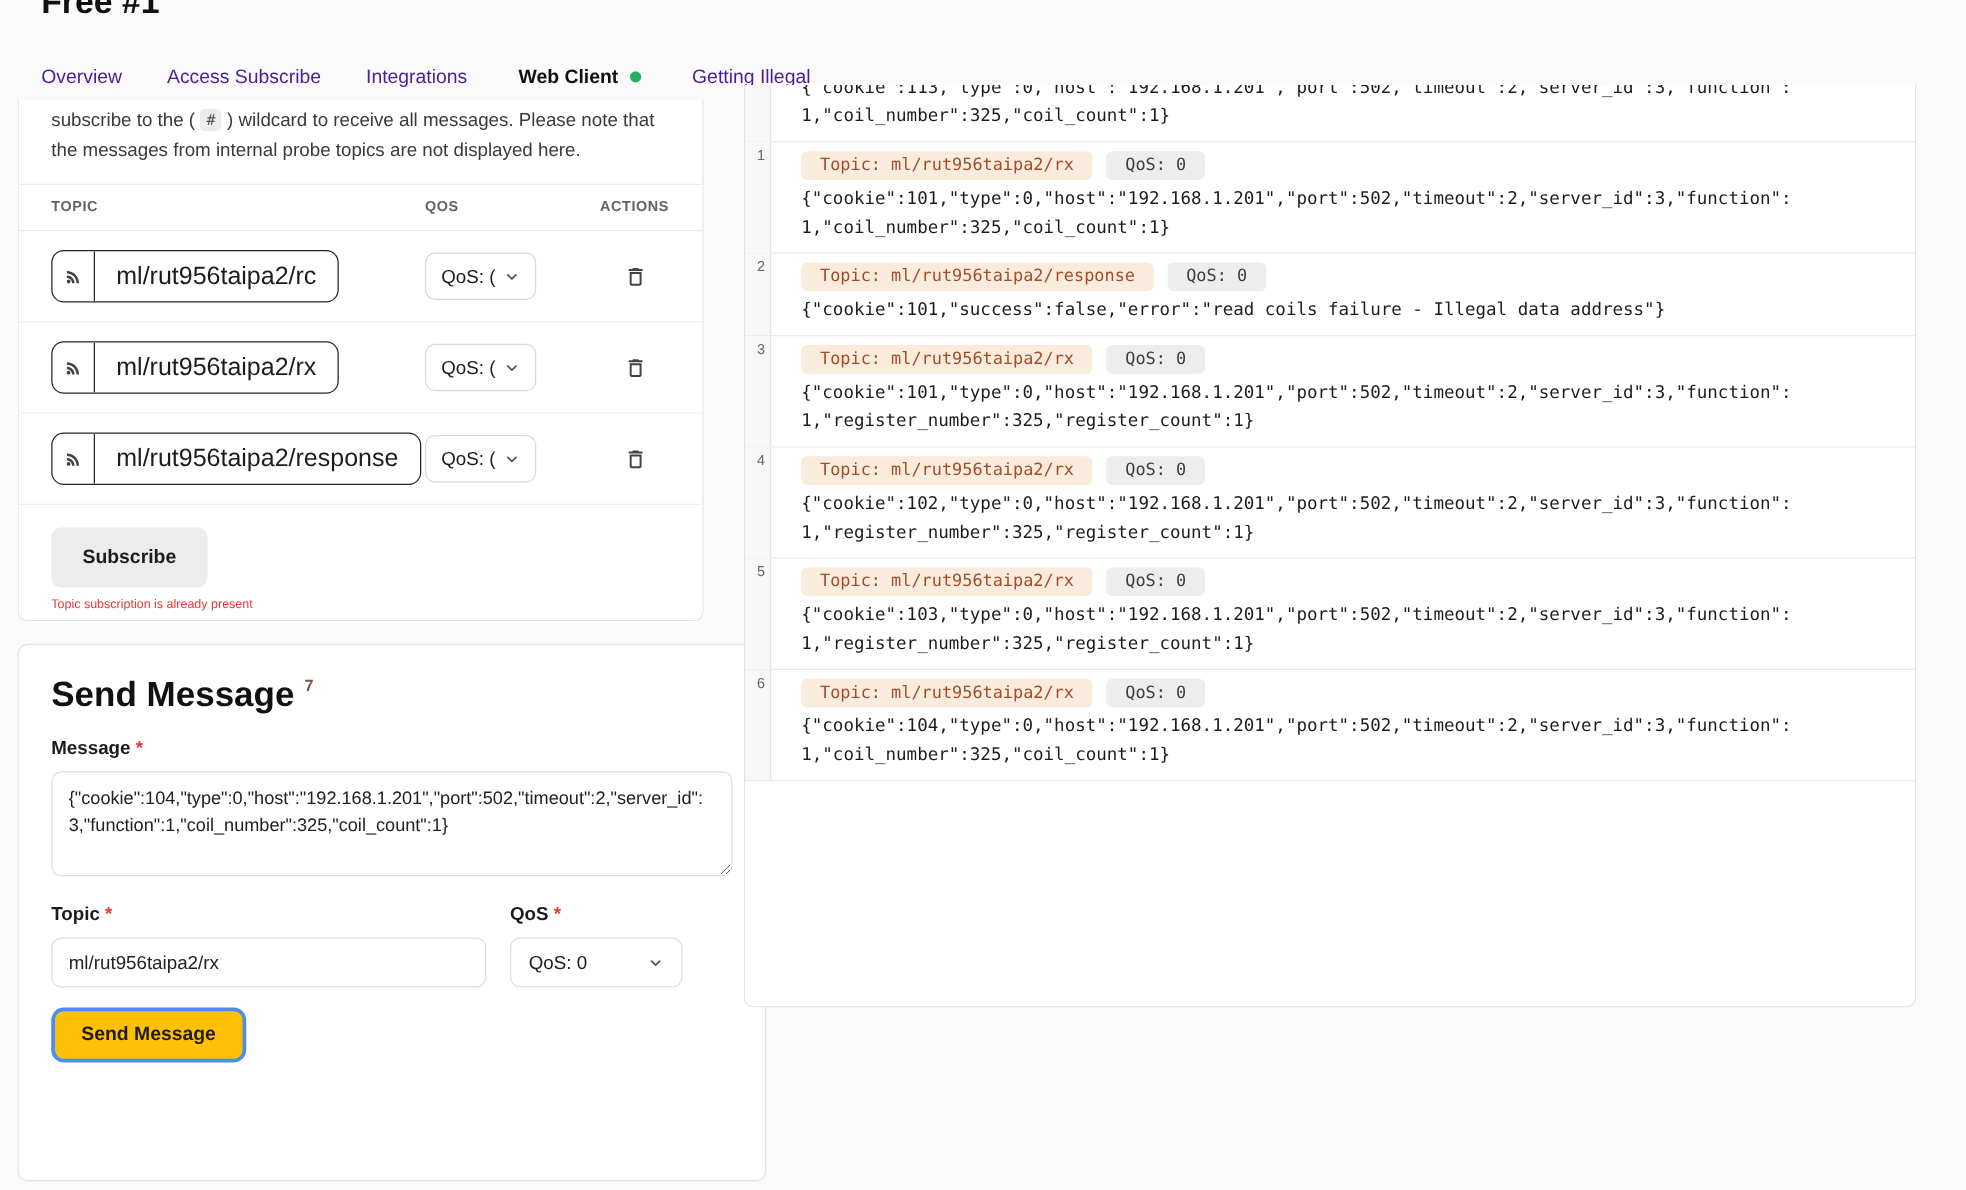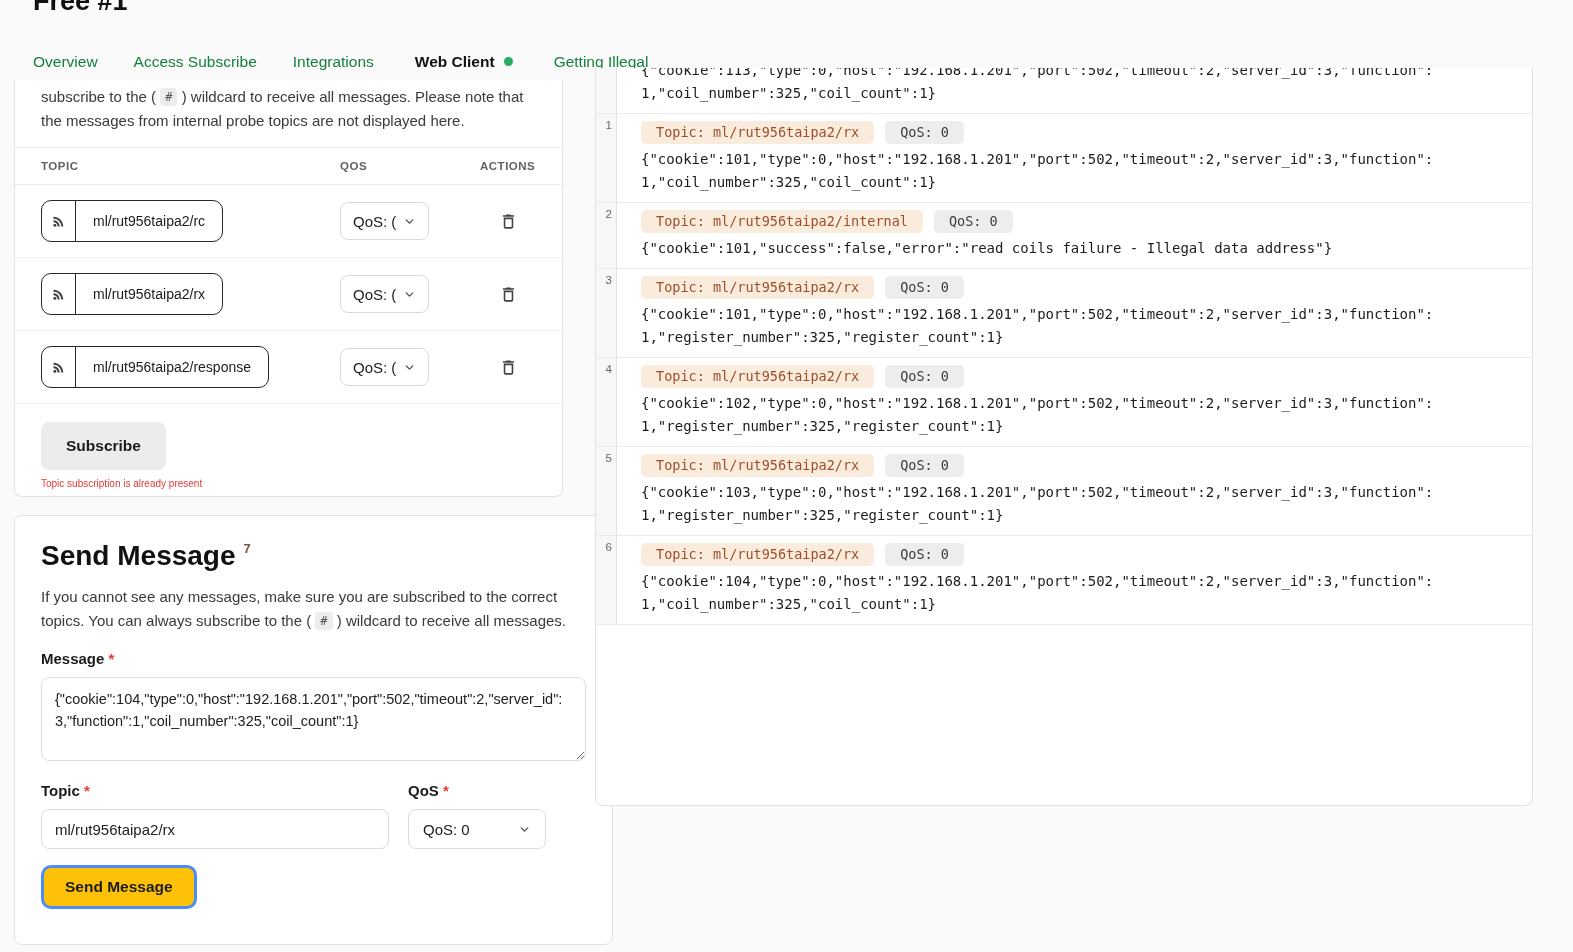--- a/index.html
+++ b/index.html
@@ -4,36 +4,36 @@
 <style>
   * { box-sizing: border-box; margin: 0; padding: 0; }
   html,body { background:#fafafa; }
   .viewport{
     position:relative; width:1573px; height:952px; overflow:hidden;
     background:#fafafa; font-family:"Liberation Sans",sans-serif; color:#212121;
   }
   
   .page-title{ position:absolute; left:33px; top:-14px; font-size:27px; font-weight:700; color:#111; }
   .tabbar{ position:absolute; left:0; right:0; top:40px; height:46px; display:flex; align-items:stretch; padding-left:33px; gap:36px; }
-  .tab{ display:flex; align-items:center; gap:9px; font-size:15.5px; color:#15803d; cursor:pointer; border-bottom:3px solid transparent; }
+  .tab{ display:flex; align-items:center; gap:9px; font-size:15.5px; color:#4c1d95; cursor:pointer; border-bottom:3px solid transparent; }
   .tab.active{ font-weight:700; color:#111; border-bottom-color:#f2c037; padding:0 5px; }
   .tab-dot{ width:9px; height:9px; border-radius:50%; background:#27ae60; }
   
   .card{ position:absolute; background:#fff; border:1px solid #e2e2e2; border-radius:8px; }
   
   .card-subscriptions{ left:14px; top:80px; width:549px; height:417px; border-top:none; border-radius:0 0 8px 8px; overflow:hidden; }
   .intro{ padding:5px 26px 0; font-size:15px; line-height:24px; color:#3a3a3a; }
   .hash-chip{ display:inline-block; background:#ececec; border-radius:4px; padding:0 5px; font-family:"DejaVu Sans Mono",monospace; font-size:12px; line-height:18px; color:#555; vertical-align:1px; }
   .sub-table{ margin-top:14px; }
   .thead,.trow{ display:grid; grid-template-columns:1fr 140px 56px; align-items:center; padding:0 26px; }
   .thead{ height:38px; border-top:1px solid #ececec; border-bottom:1px solid #ececec; font-size:11.5px; font-weight:700; letter-spacing:.5px; color:#5f6368; }
   .trow{ padding-top:15px; padding-bottom:15px; border-bottom:1px solid #f0f0f0; }
   .topic-chip{ display:inline-flex; align-items:stretch; border:1.5px solid #262626; border-radius:10px; height:42px; overflow:hidden; background:#fff; width:max-content; }
   .chip-icon-cell{ width:34px; display:flex; align-items:center; justify-content:center; border-right:1.5px solid #262626; }
-  .chip-label{ display:flex; align-items:center; padding:0 17px; font-size:14px; color:#1c1c1c; white-space:nowrap; }
+  .chip-label{ display:flex; align-items:center; padding:0 17px; font-size:20px; color:#1c1c1c; white-space:nowrap; }
   .qos-dd{ display:inline-flex; align-items:center; gap:7px; height:38px; padding:0 12px; border:1px solid #d9d9d9; border-radius:8px; background:#fff; font-size:15px; color:#1c1c1c; cursor:pointer; width:max-content; }
   .icon-btn{ background:none; border:none; cursor:pointer; justify-self:center; display:flex; align-items:center; }
   .sub-form{ display:flex; gap:16px; padding:18px 26px 0; align-items:center; }
   .topic-name-input{ width:244px; height:42px; border:2px solid #e53935; border-radius:8px; padding:0 13px; font-size:15px; font-family:inherit; color:#212121; outline:none; }
   .topic-name-input::placeholder{ color:#9e9e9e; }
   .btn-subscribe{ height:48px; padding:0 25px; background:#ececec; border:none; border-radius:8px; font-family:inherit; font-size:15.5px; font-weight:700; color:#1c1c1c; cursor:pointer; }
   .form-error{ padding:8px 26px 0; font-size:10px; color:#e53935; }
   
   .card-send{ left:14px; top:515px; width:599px; height:430px; padding:16px 26px 20px; overflow:hidden; }
   .send-heading{ font-size:28px; line-height:34px; font-weight:800; color:#111; }
@@ -174,25 +174,20 @@
     <div class="sub-form">
       <button class="btn-subscribe">Subscribe</button>
     </div>
     <div class="form-error">Topic subscription is already present</div>
   </div>
 
   <div class="card card-send">
     <div class="send-heading">
       <span>Send Message</span><span class="send-sup">7</span>
     </div>
-    <div class="send-desc">
-      <span>If you cannot see any messages, make sure you are subscribed to the correct topics. You can always subscribe to the (</span>
-      <span class="hash-chip">#</span>
-      <span>) wildcard to receive all messages.</span>
-    </div>
     <div class="field-label">
       <span>Message</span>
       <span class="req">*</span>
     </div>
     <textarea class="message-textarea" style="">{"cookie":104,"type":0,"host":"192.168.1.201","port":502,"timeout":2,"server_id":3,"function":1,"coil_number":325,"coil_count":1}</textarea>
     <div class="send-grid">
       <div class="field-label">
         <span>Topic</span>
         <span class="req">*</span>
       </div>
@@ -227,21 +222,21 @@
         <span class="badge topic-badge">Topic: ml/rut956taipa2/rx</span>
         <span class="badge qos-badge">QoS: 0</span>
       </div>
       <div class="payload">{"cookie":101,"type":0,"host":"192.168.1.201","port":502,"timeout":2,"server_id":3,"function":1,"coil_number":325,"coil_count":1}</div>
     </div>
   </div>
         <div class="log-entry">
     <div class="gutter">2</div>
     <div class="entry-content">
       <div class="badge-row">
-        <span class="badge topic-badge">Topic: ml/rut956taipa2/internal</span>
+        <span class="badge topic-badge">Topic: ml/rut956taipa2/response</span>
         <span class="badge qos-badge">QoS: 0</span>
       </div>
       <div class="payload">{"cookie":101,"success":false,"error":"read coils failure - Illegal data address"}</div>
     </div>
   </div>
         <div class="log-entry">
     <div class="gutter">3</div>
     <div class="entry-content">
       <div class="badge-row">
         <span class="badge topic-badge">Topic: ml/rut956taipa2/rx</span>

